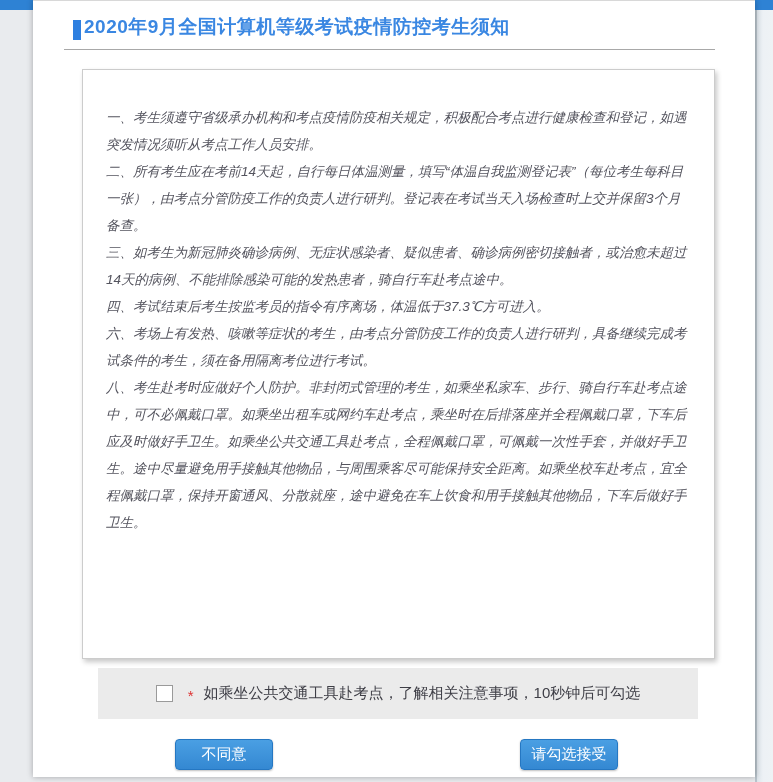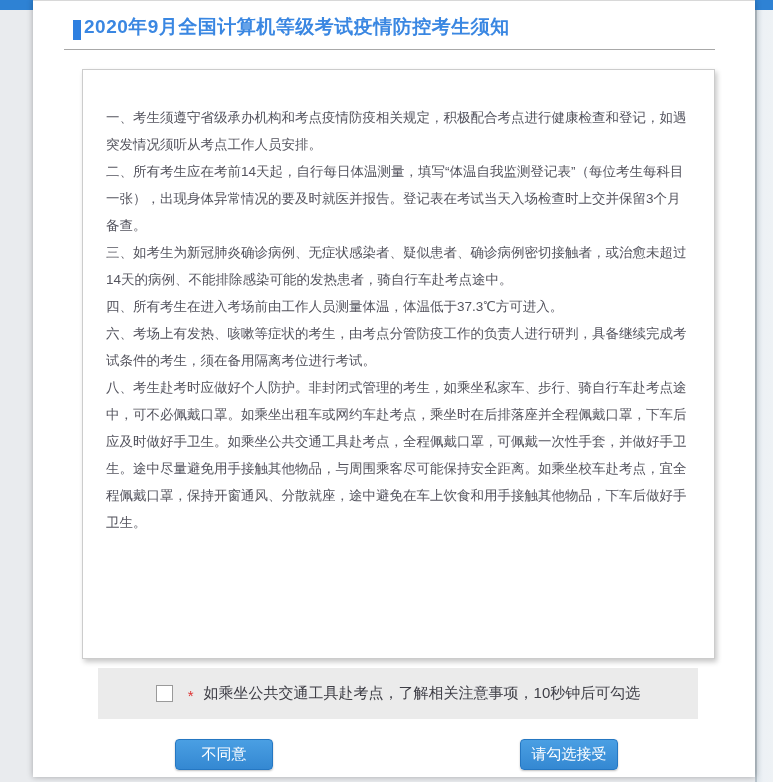--- a/index.html
+++ b/index.html
@@ -58,20 +58,21 @@
     border: 1px solid #cccccc;
     background: #ffffff;
     box-shadow: 2px 3px 5px rgba(0,0,0,0.22);
     padding: 34px 22px 30px 23px;
   }
   .notice-box p {
     font-size: 13.5px;
     line-height: 27px;
     color: #54545e;
     text-align: left;
+    font-style: italic;
   }
   .consent-bar {
     margin: 9px 0 0 65px;
     width: 600px;
     height: 51px;
     background: #ebebeb;
     display: flex;
     align-items: center;
     justify-content: center;
   }
@@ -119,23 +120,23 @@
 
 <div class="card">
 
   <div class="title-section">
     <span class="title-marker"></span>
     <span class="page-title">2020年9月全国计算机等级考试疫情防控考生须知</span>
   </div>
 
   <div class="notice-box">
     <p>一、考生须遵守省级承办机构和考点疫情防疫相关规定，积极配合考点进行健康检查和登记，如遇突发情况须听从考点工作人员安排。</p>
-    <p>二、所有考生应在考前14天起，自行每日体温测量，填写“体温自我监测登记表”（每位考生每科目一张），出现身体异常情况的要及时就医并报告。登记表在考试当天入场检查时上交并保留3个月备查。</p>
+    <p>二、所有考生应在考前14天起，自行每日体温测量，填写“体温自我监测登记表”（每位考生每科目一张），由考点分管防疫工作的负责人进行研判。登记表在考试当天入场检查时上交并保留3个月备查。</p>
     <p>三、如考生为新冠肺炎确诊病例、无症状感染者、疑似患者、确诊病例密切接触者，或治愈未超过14天的病例、不能排除感染可能的发热患者，骑自行车赴考点途中。</p>
-    <p>四、所有考生在进入考场前由工作人员测量体温，体温低于37.3℃方可进入。</p>
+    <p>四、考试结束后考生按监考员的指令有序离场，体温低于37.3℃方可进入。</p>
     <p>六、考场上有发热、咳嗽等症状的考生，由考点分管防疫工作的负责人进行研判，具备继续完成考试条件的考生，须在备用隔离考位进行考试。</p>
     <p>八、考生赴考时应做好个人防护。非封闭式管理的考生，如乘坐私家车、步行、骑自行车赴考点途中，可不必佩戴口罩。如乘坐出租车或网约车赴考点，乘坐时在后排落座并全程佩戴口罩，下车后应及时做好手卫生。如乘坐公共交通工具赴考点，全程佩戴口罩，可佩戴一次性手套，并做好手卫生。途中尽量避免用手接触其他物品，与周围乘客尽可能保持安全距离。如乘坐校车赴考点，宜全程佩戴口罩，保持开窗通风、分散就座，途中避免在车上饮食和用手接触其他物品，下车后做好手卫生。</p>
   </div>
 
   <div class="consent-bar">
     <span class="consent-checkbox"></span>
     <span class="required-asterisk">*</span>
     <span class="consent-label">如乘坐公共交通工具赴考点，了解相关注意事项，10秒钟后可勾选</span>
   </div>
 

